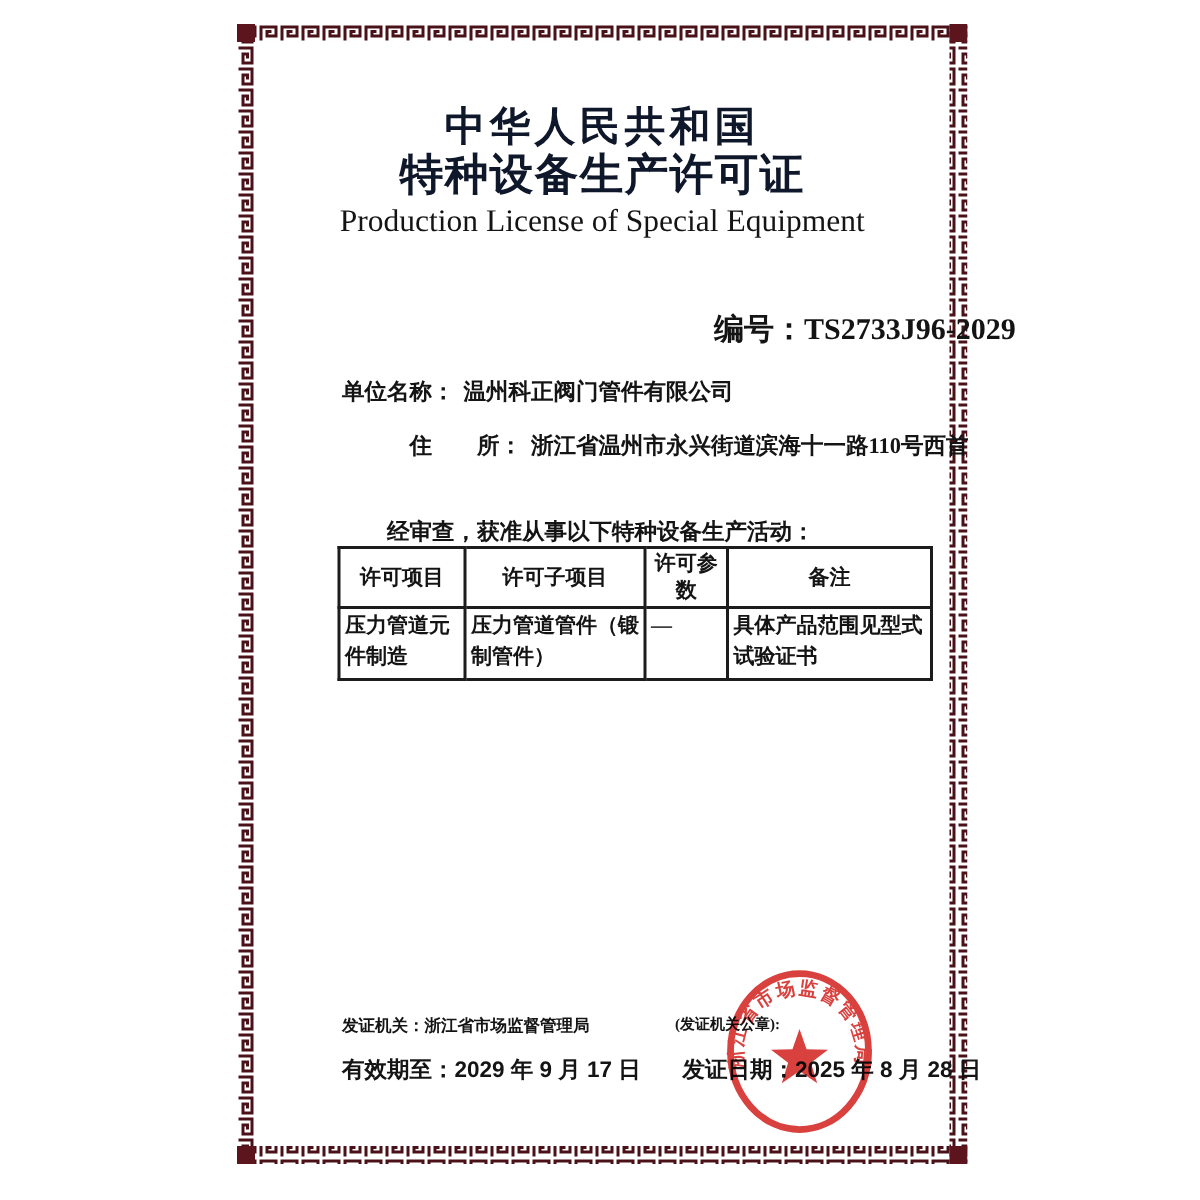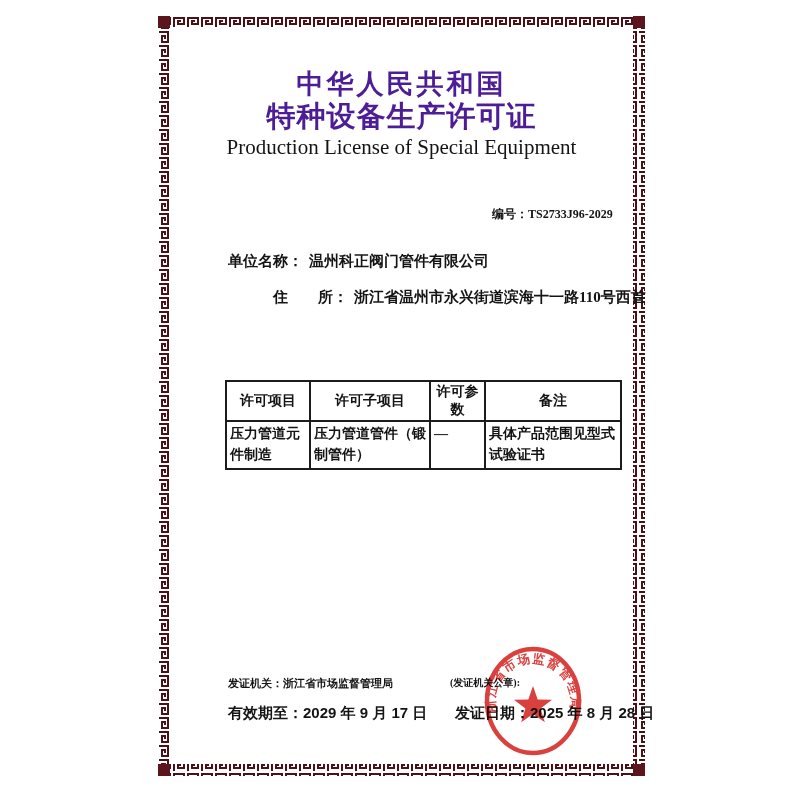--- a/index.html
+++ b/index.html
@@ -7,34 +7,34 @@
     position:relative; width:800px; height:800px;
     background:#ffffff; overflow:hidden;
     font-family:"Liberation Serif", serif; color:#141414;
   }
   .cert { position:absolute; left:158px; top:16px; width:487px; height:760px; }
   .border-svg { position:absolute; left:0; top:0; }
 
   .abs { position:absolute; }
   .center { left:0; width:100%; text-align:center; }
 
-  .title-cn { color:#4c1d95; font-weight:bold; white-space:nowrap; }
+  .title-cn { color:#0f172a; font-weight:bold; white-space:nowrap; }
   .t1 { top:50px; font-size:27px; letter-spacing:3px; }
   .t2 { top:81px; font-size:29px; letter-spacing:1px; }
   .title-en { top:119px; font-size:21px; }
   .title-en2 { top:144px; font-size:21px; }
 
-  .license-no { top:190px; left:334px; font-size:12px; font-weight:bold; white-space:nowrap; }
+  .license-no { top:190px; left:318px; font-size:20px; font-weight:bold; white-space:nowrap; }
 
   .field { left:70px; font-size:15px; font-weight:bold; white-space:nowrap; }
   .f1 { top:236px;text-align:center; } .f2 { top:272px;margin-left:45px; } .f3 { top:304px; }
   .field .lbl { margin-right:6px; }
   .approval { top:329px; left:100px; font-size:15px; font-weight:bold; white-space:nowrap; }
 
-  .lic-table { top:364px; left:67px; width:395px; border-collapse:collapse; table-layout:fixed;padding-left:10px; }
+  .lic-table { top:348px; left:67px; width:395px; border-collapse:collapse; table-layout:fixed;padding-left:10px; }
   .lic-table th, .lic-table td { border:2px solid #1c1c1c; font-size:14px; font-weight:bold; }
   .lic-table th { height:20px; text-align:center; padding:1px 2px; }
   .lic-table td { height:44px; vertical-align:top; text-align:left; padding:1px 3px; line-height:1.5; }
   .dash-cell { font-weight:bold; }
 
   .issuer-line { top:660px; left:70px; font-size:11px; font-weight:bold; white-space:nowrap; }
   .seal-note   { top:660px; left:292px; font-size:10px; font-weight:bold; white-space:nowrap; }
   .valid-line  { top:688px; left:70px; font-size:15px; font-weight:bold; white-space:nowrap; }
   .issue-line  { top:688px; left:297px; font-size:15px; font-weight:bold; white-space:nowrap; }
   .sans { font-family:"Liberation Sans", sans-serif; font-weight:600; }
@@ -75,20 +75,21 @@
       <span>编号：</span><span>TS2733J96-2029</span>
     </div>
 
     <div class="abs field f1">
       <span class="lbl">单位名称：</span><span>温州科正阀门管件有限公司</span>
     </div>
     <div class="abs field f2">
       <span class="lbl">住　　所：</span><span>浙江省温州市永兴街道滨海十一路110号西首</span>
     </div>
 
+    <div class="abs approval">经审查，获准从事以下特种设备生产活动：</div>
 
     <table class="abs lic-table">
       <colgroup>
         <col style="width:84px">
           <col style="width:120px">
           <col style="width:55px">
           <col style="width:136px">
       </colgroup>
       <thead>
         <tr>

